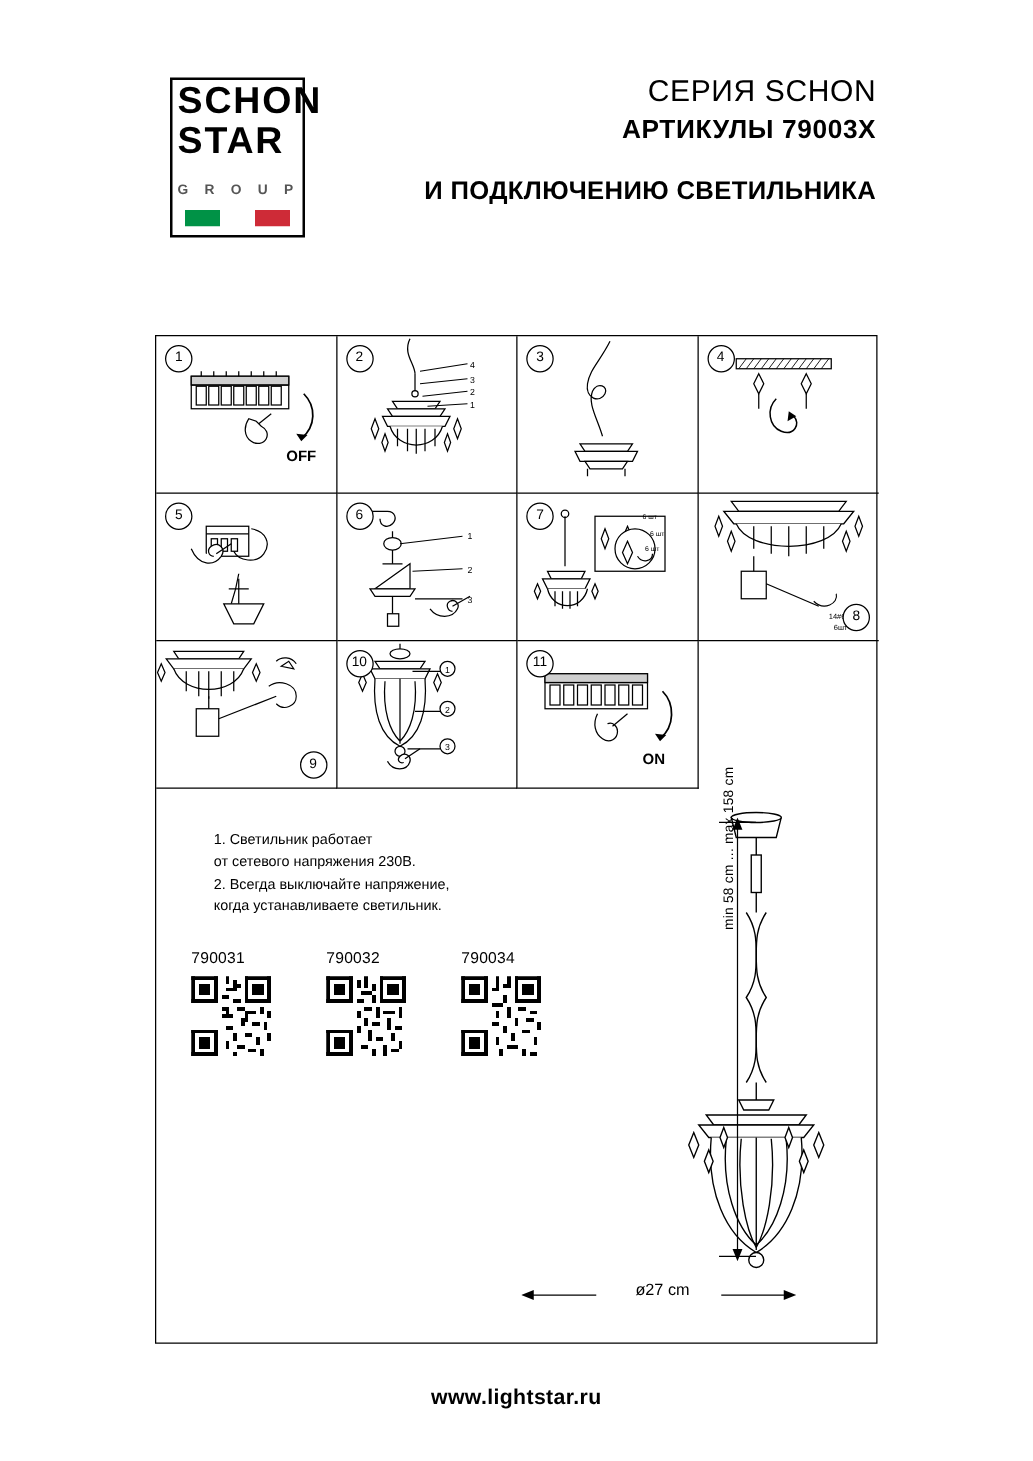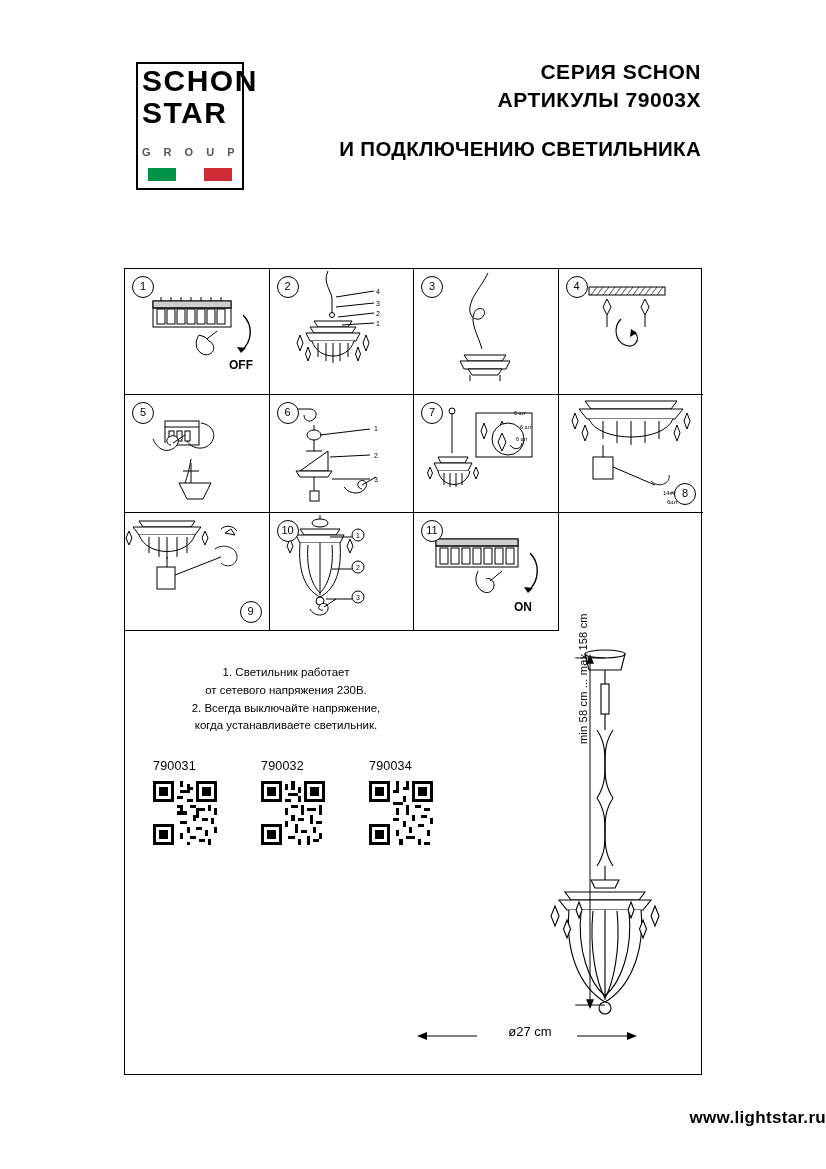--- a/index.html
+++ b/index.html
@@ -69,22 +69,22 @@
   .flag .w { background: #ffffff; }
   .flag .r { background: #ce2b37; }
 
   .head-right {
     position: absolute;
     right: 125px; top: 58px;
     width: 520px;
     text-align: right;
   }
   .series {
-    font-size: 21px;
-    font-weight: bold;
+    font-size: 24px;
+    font-weight: normal;
     letter-spacing: 0.5px;
     line-height: 1.35;
   }
   .articul {
     font-size: 21px;
     font-weight: bold;
     letter-spacing: 0.5px;
     line-height: 1.35;
   }
   .instr {
@@ -142,25 +142,24 @@
   }
   .num.tl { left: 7px; top: 7px; }
   .num.br { right: 7px; bottom: 7px; }
 
   svg { display: block; }
   .art { position: absolute; left: 0; top: 0; }
 
   
   .notes {
     position: absolute;
-    left: 36px; top: 395px;
+    left: 46px; top: 395px;
     width: 250px;
     font-size: 11.5px;
     line-height: 1.55;
-    text-align: center;
   }
   .codes {
     position: absolute;
     left: 28px; top: 490px;
     width: 270px;
     display: flex;
     gap: 44px;
   }
   .code-item { width: 72px; }
   .code-label {
@@ -198,21 +197,21 @@
     font-size: 13px;
     width: 120px;
     text-align: center;
   }
 
   
   .footer {
     position: absolute;
     left: 0; top: 1108px;
     width: 826px;
-    text-align: right;
+    text-align: center;
     font-size: 17px;
     font-weight: bold;
     letter-spacing: 0.3px;
   }
 </style>
 </head>
 <body>
 
 <div class="header">
   <div class="logo-box"></div>

